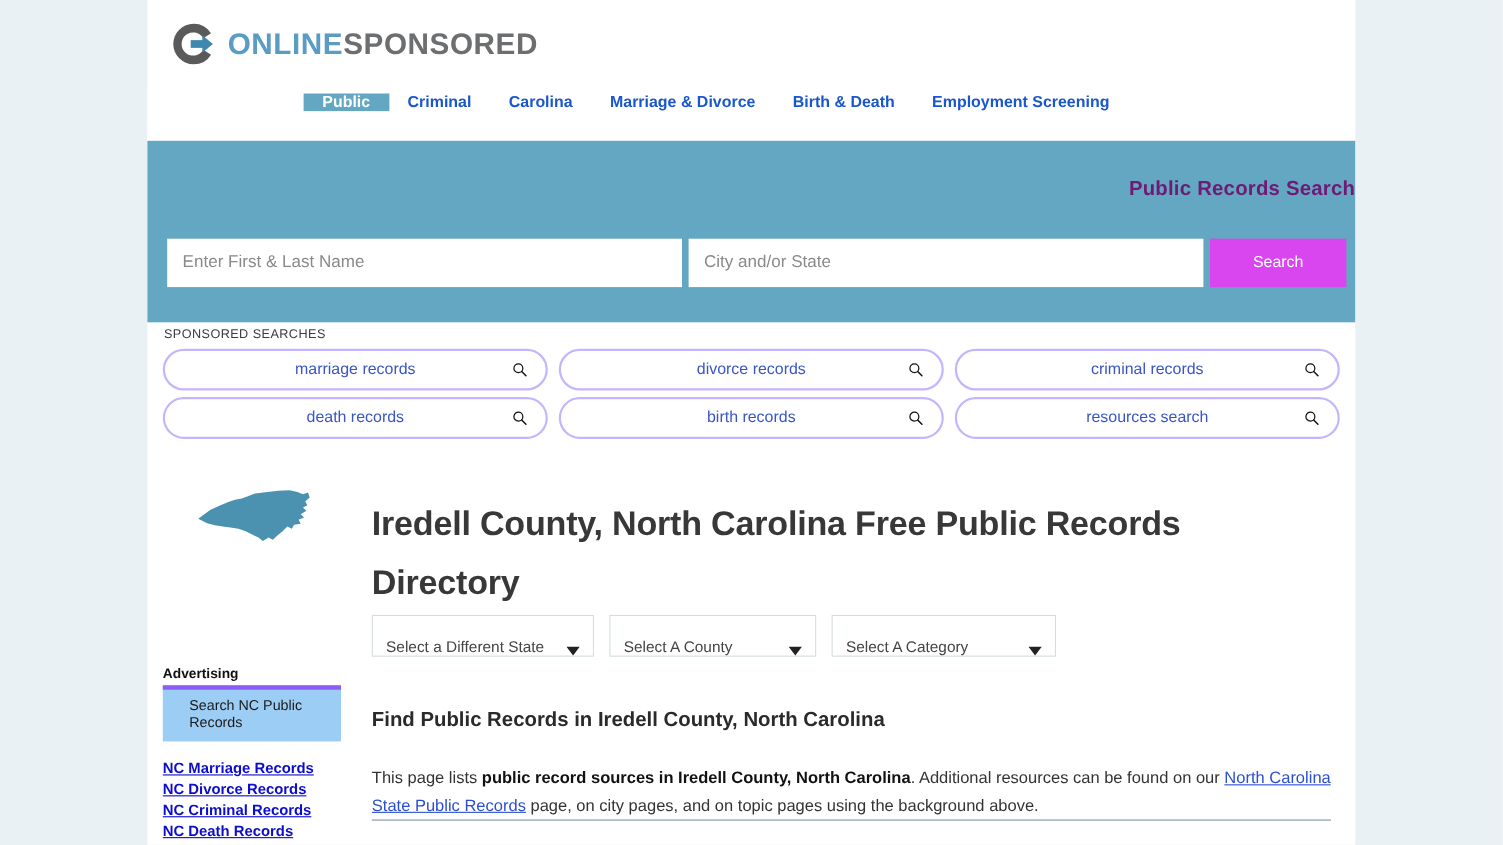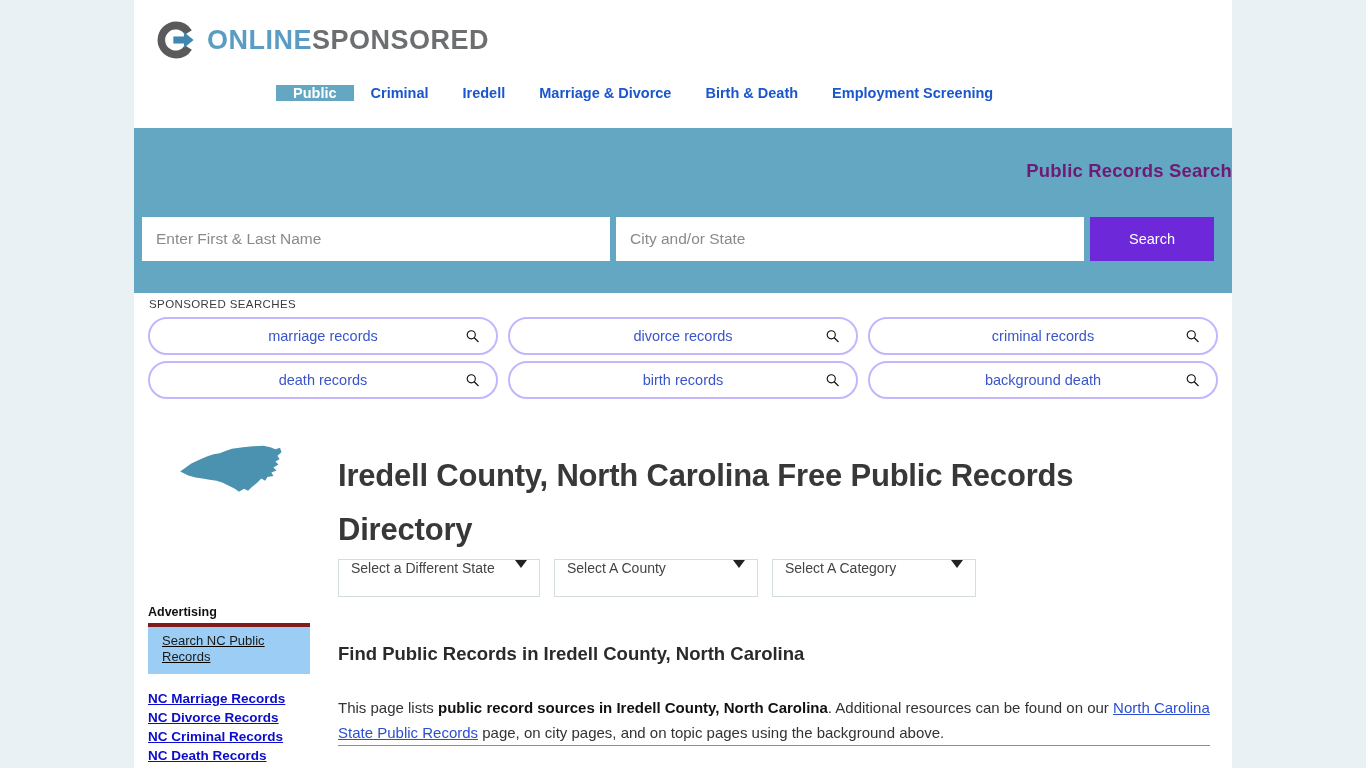--- a/index.html
+++ b/index.html
@@ -70,38 +70,38 @@
   .band-title {
     position: absolute;
     left: 0; top: 32px; width: 100%;
     text-align: right;
     color: #701a75;
     font-size: 18.5px; font-weight: bold;
     letter-spacing: .2px;
   }
   .searchrow {
     position: absolute;
-    left: 8px; top: 89px;
+    left: 18px; top: 89px;
     display: flex; align-items: flex-end;
   }
   .sfield {
     height: 44px;
     border: none; outline: none;
     background: #ffffff;
     font-size: 15.5px;
     color: #333;
     padding: 0 14px;
     font-family: "Liberation Sans", sans-serif;
   }
   .sfield::placeholder { color: #8a8a8a; }
   .sfield.name { width: 468px; margin-right: 6px; }
   .sfield.city { width: 468px; margin-right: 6px; }
   .sbtn {
     width: 124px; height: 44px;
-    background: #6d28d9;
+    background: #d946ef;
     border: none; outline: none;
     color: #ffffff;
     font-size: 14.5px;
     cursor: pointer;
     font-family: "Liberation Sans", sans-serif;
   }
 
   
   .sponsored-label {
     position: absolute;
@@ -160,28 +160,28 @@
   
   .selrow {
     position: absolute;
     left: 204px; top: 559px;
     display: flex;
   }
   .selbox {
     height: 38px;
     border: 1px solid #d4dde0;
     background: #fff;
-    display: flex; align-items: flex-start;
+    display: flex; align-items: flex-end;
     justify-content: space-between;
     padding: 0 12px;
     margin-right: 14px;
     cursor: pointer;
   }
   .selbox.s1 { width: 202px; }
-  .selbox.s2 { width: 204px; }
+  .selbox.s2 { width: 188px; }
   .selbox.s3 { width: 204px; }
   .sel-label {
     font-size: 14px;
     color: #444;
   }
   .caret {
     width: 0; height: 0;
     border-left: 6px solid transparent;
     border-right: 6px solid transparent;
     border-top: 8px solid #222;
@@ -220,24 +220,23 @@
     left: 14px; top: 605px;
     width: 162px;
   }
   .ad-heading {
     font-size: 12.5px;
     font-weight: bold;
     color: #111;
     margin-bottom: 4px;
   }
   .ad-box {
-    border-top: 4px solid #7f1d1d;
+    border-top: 4px solid #8b5cf6;
     background: #9ccdf4;
-    padding: 6px 8px 9px 14px;
-    text-decoration: underline;
+    padding: 6px 8px 9px 24px;
   }
   .ad-box-text {
     font-size: 13px;
     color: #1a1a1a;
     line-height: 16px;
   }
   .ad-links {
     margin-top: 15px;
   }
   .ad-link {
@@ -263,21 +262,21 @@
     </svg>
     <div class="logo-text">
       <span class="logo-online">ONLINE</span><span class="logo-searches">SPONSORED</span>
     </div>
   </div>
 
   <div class="navbar">
     <div class="navlist">
       <div class="navitem active">Public</div>
       <div class="navitem">Criminal</div>
-      <div class="navitem">Iredell</div>
+      <div class="navitem">Carolina</div>
       <div class="navitem">Marriage &amp; Divorce</div>
       <div class="navitem">Birth &amp; Death</div>
       <div class="navitem">Employment Screening</div>
     </div>
   </div>
 
   <div class="searchband">
     <div class="band-title">Public Records Search</div>
     <div class="searchrow">
       <input class="sfield name" type="text" placeholder="Enter First &amp; Last Name" style="">
@@ -323,21 +322,21 @@
 
     <div class="pill">
       <span class="pill-label">birth records</span>
       <svg class="pill-icon" viewBox="0 0 24 24">
         <circle cx="10" cy="10" r="6.5" fill="none" stroke="#111" stroke-width="1.8"></circle>
         <line x1="14.8" y1="14.8" x2="21" y2="21" stroke="#111" stroke-width="2.2" stroke-linecap="round"></line>
       </svg>
     </div>
 
     <div class="pill">
-      <span class="pill-label">background death</span>
+      <span class="pill-label">resources search</span>
       <svg class="pill-icon" viewBox="0 0 24 24">
         <circle cx="10" cy="10" r="6.5" fill="none" stroke="#111" stroke-width="1.8"></circle>
         <line x1="14.8" y1="14.8" x2="21" y2="21" stroke="#111" stroke-width="2.2" stroke-linecap="round"></line>
       </svg>
     </div>
   </div>
 
   <svg class="statemap" viewBox="0 0 260 150">
     <path d="M8 78 L30 62 L48 54 L62 48 L74 44 L86 42 L96 38 L110 33 L132 30 L152 28 L172 27
              L186 30 L196 34 L205 31 L208 40 L200 47 L204 54 L196 58 L202 64 L192 70 L198 76

